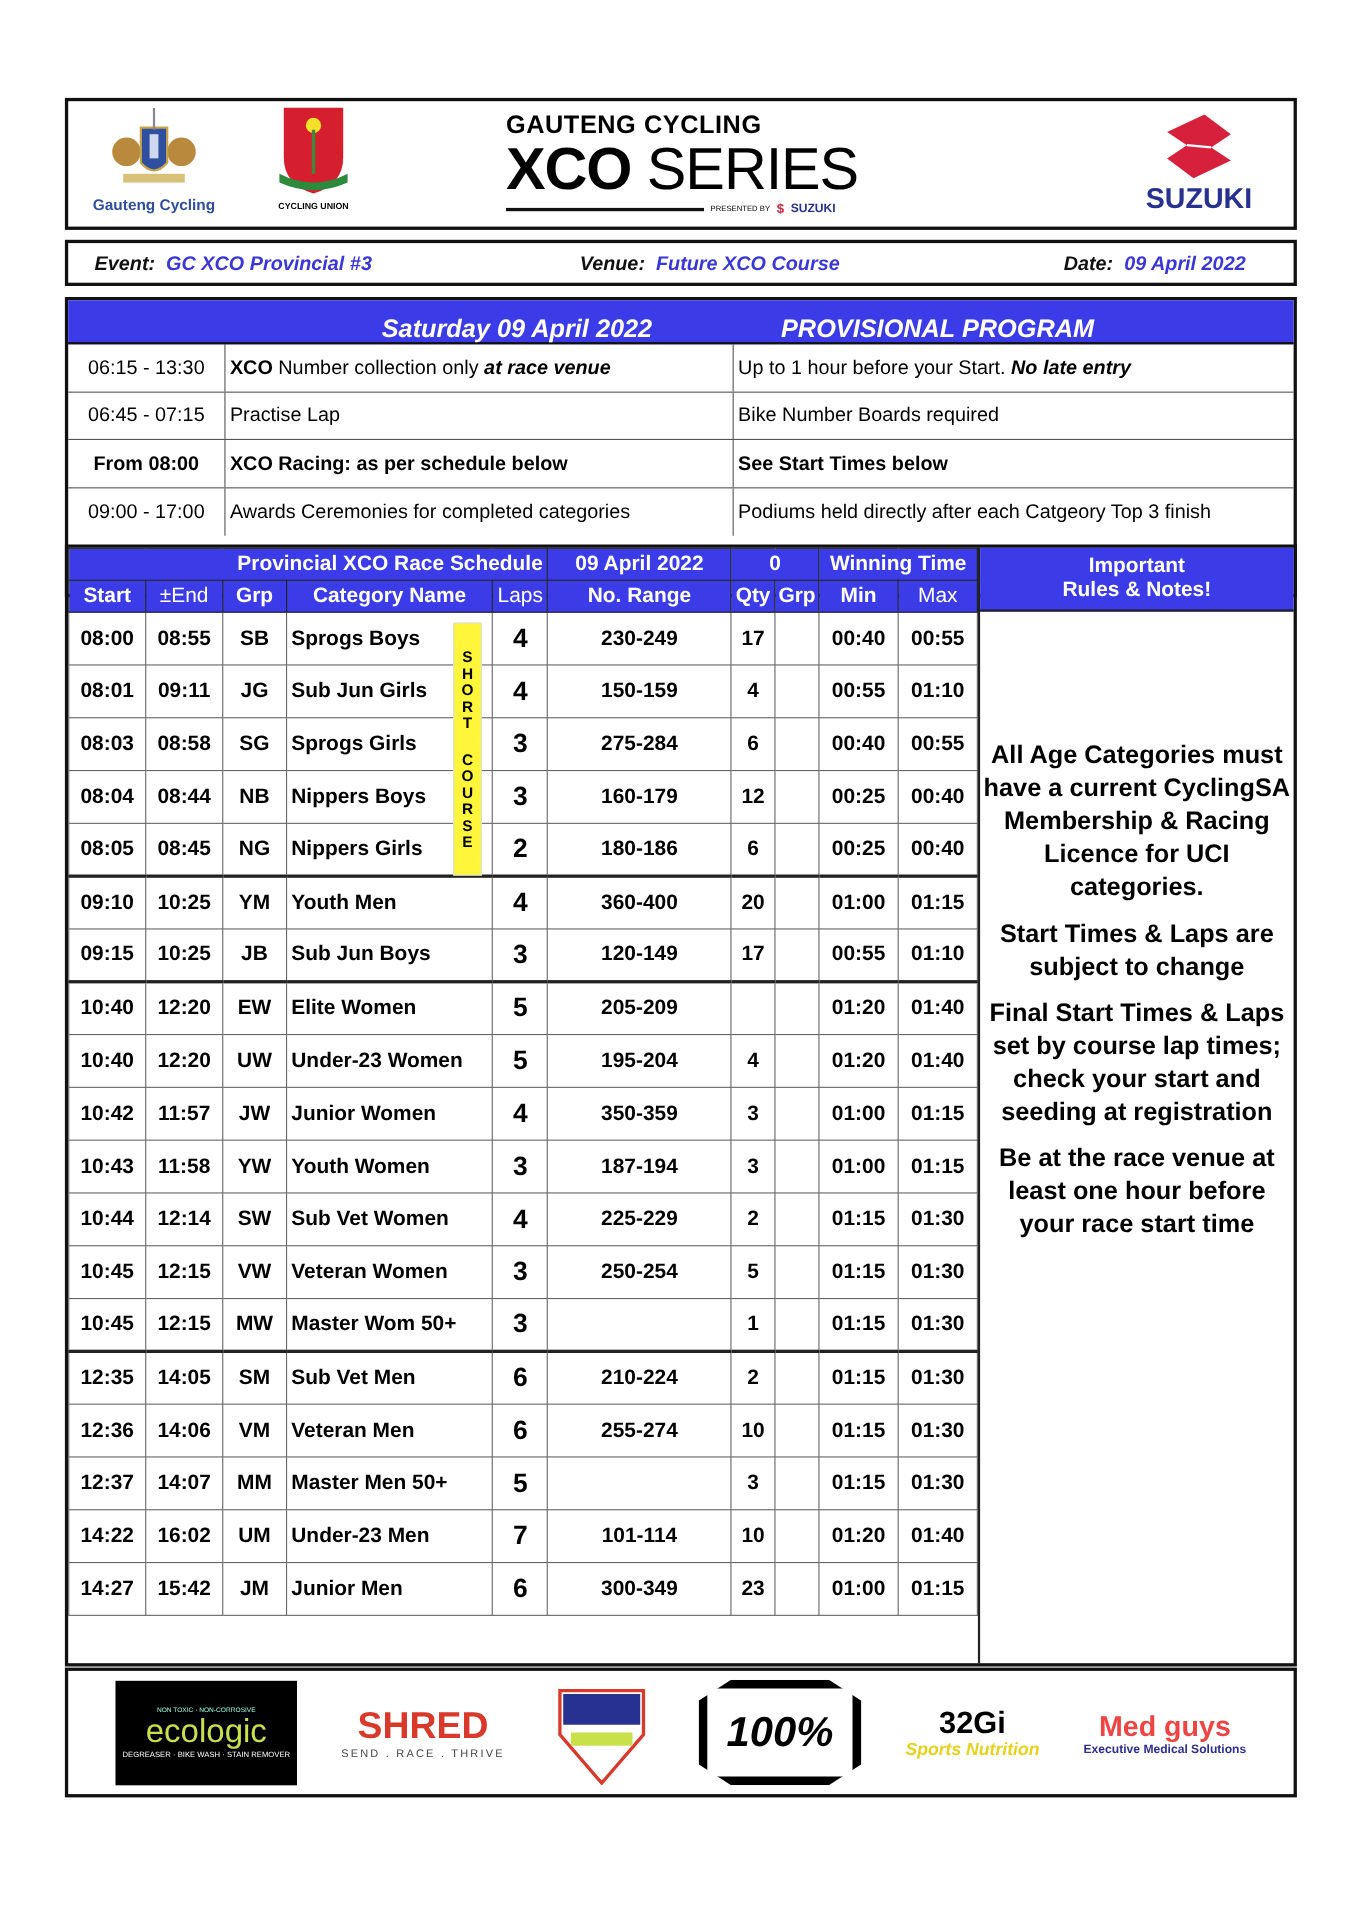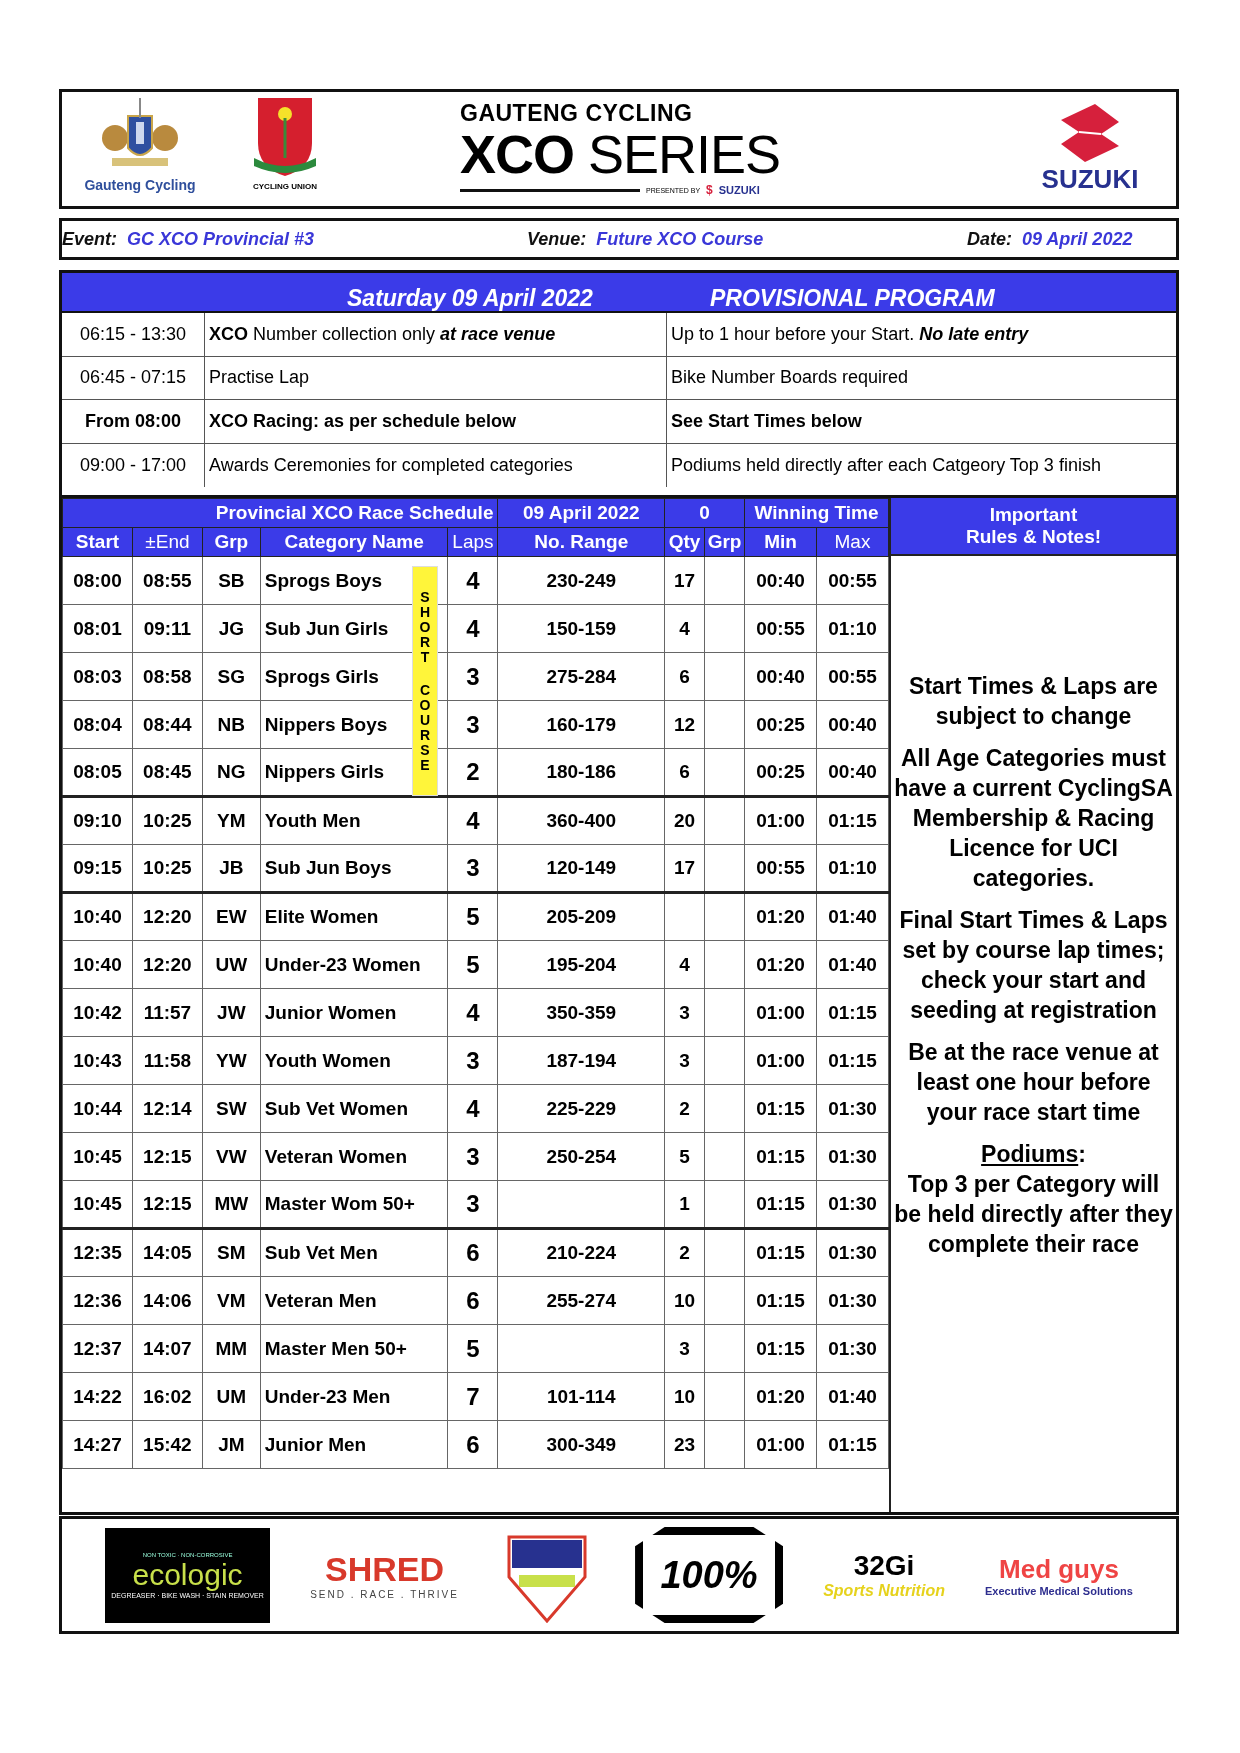--- a/index.html
+++ b/index.html
@@ -2,21 +2,21 @@
 <html><head>
 <meta charset="utf-8">
 <style>
 *{box-sizing:border-box;margin:0;padding:0}
 body{width:1240px;height:1753px;background:#fff;position:relative;font-family:"Liberation Sans",sans-serif;color:#000;overflow:hidden}
 .box{position:absolute;left:59px;width:1120px;border:3px solid #111}
 #hdr{top:89px;height:120px}
 #evt{top:218px;height:42px;display:flex;align-items:center;font-style:italic;font-weight:bold;font-size:18px}
 #evt .lbl{color:#111}
 #evt .val{color:#3a37d8;margin-left:10px}
-.e1{position:absolute;left:0}.e2{position:absolute;left:465px}.e3{position:absolute;left:905px}
+.e1{position:absolute;left:24px}.e2{position:absolute;left:465px}.e3{position:absolute;left:905px}
 #prog{top:270px;height:273px}
 .blue{background:#3b3be8;color:#fff}
 #prog .title{height:40px;display:flex;align-items:flex-end;padding-bottom:4px;font-style:italic;font-weight:bold;font-size:23px;border-bottom:2px solid #111}
 #prog .t1{position:absolute;left:285px;top:12px}
 #prog .t2{position:absolute;left:648px;top:12px}
 .prow{display:flex;height:43.5px;border-bottom:1.5px solid #555;font-size:18px;align-items:stretch}
 .prow:last-child{border-bottom:none}
 .prow>div{display:flex;align-items:center;padding-left:4px}
 .pc1{width:143px;justify-content:center;border-right:1.5px solid #555;padding-left:0!important}
 .pc2{width:462px;border-right:1.5px solid #555}
@@ -425,25 +425,24 @@
       <span>R</span>
       <span>S</span>
       <span>E</span>
     </div>
   <div id="notes">
     <div class="nh blue">
         <span>Important</span>
         <span>Rules &amp; Notes!</span>
       </div>
     <div class="nb">
+      <p>All Age Categories must have a current CyclingSA Membership &amp; Racing Licence for UCI categories.</p>
       <p>Start Times &amp; Laps are subject to change</p>
-      <p>All Age Categories must have a current CyclingSA Membership &amp; Racing Licence for UCI categories.</p>
       <p>Final Start Times &amp; Laps set by course lap times; check your start and seeding at registration</p>
       <p>Be at the race venue at least one hour before your race start time</p>
-      <p style="margin-bottom:0"><span class="u">Podiums</span>:<br><span>Top 3 per Category will be held directly after they complete their race</span></p>
     </div>
   </div>
 </div>
 
 <div class="box" id="spons">
   <div class="logo" style="background:#000;width:165px;height:95px;color:#fff">
     <div style="font-size:6px;color:#9fd">NON TOXIC · NON-CORROSIVE</div>
     <div style="font-size:30px;color:#c8e04a">ecologic</div>
     <div style="font-size:7px">DEGREASER · BIKE WASH · STAIN REMOVER</div>
   </div>

